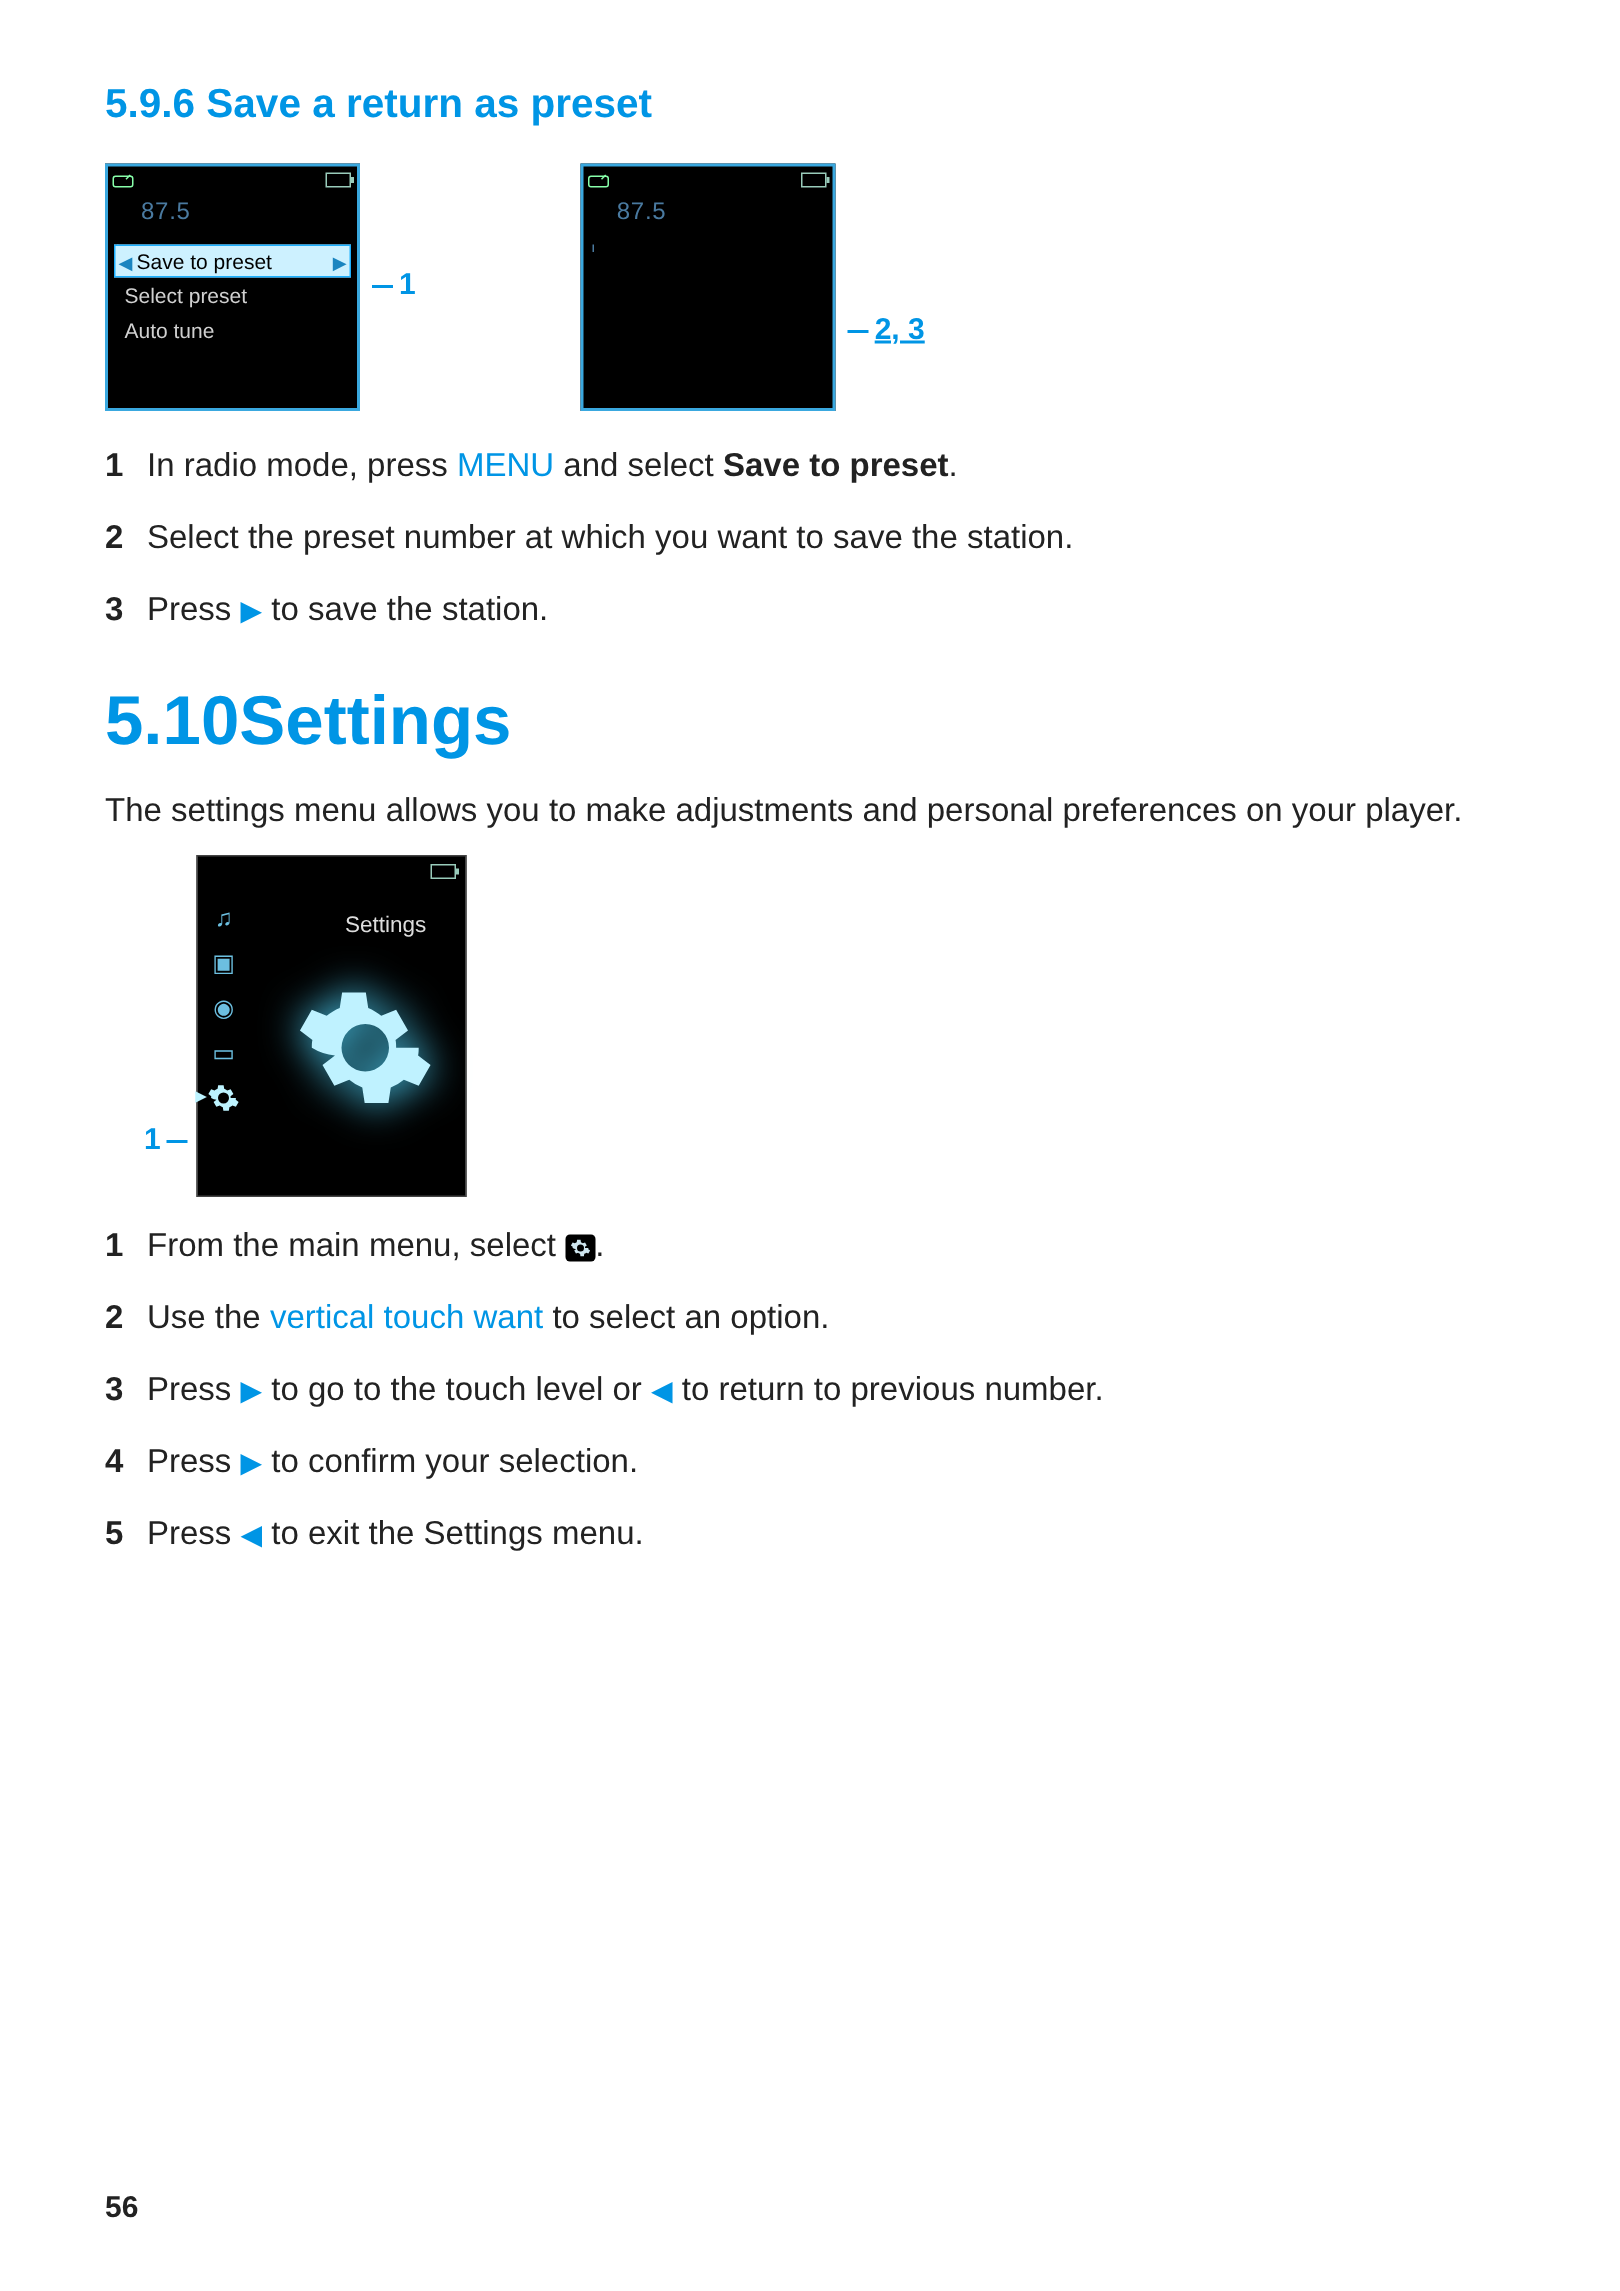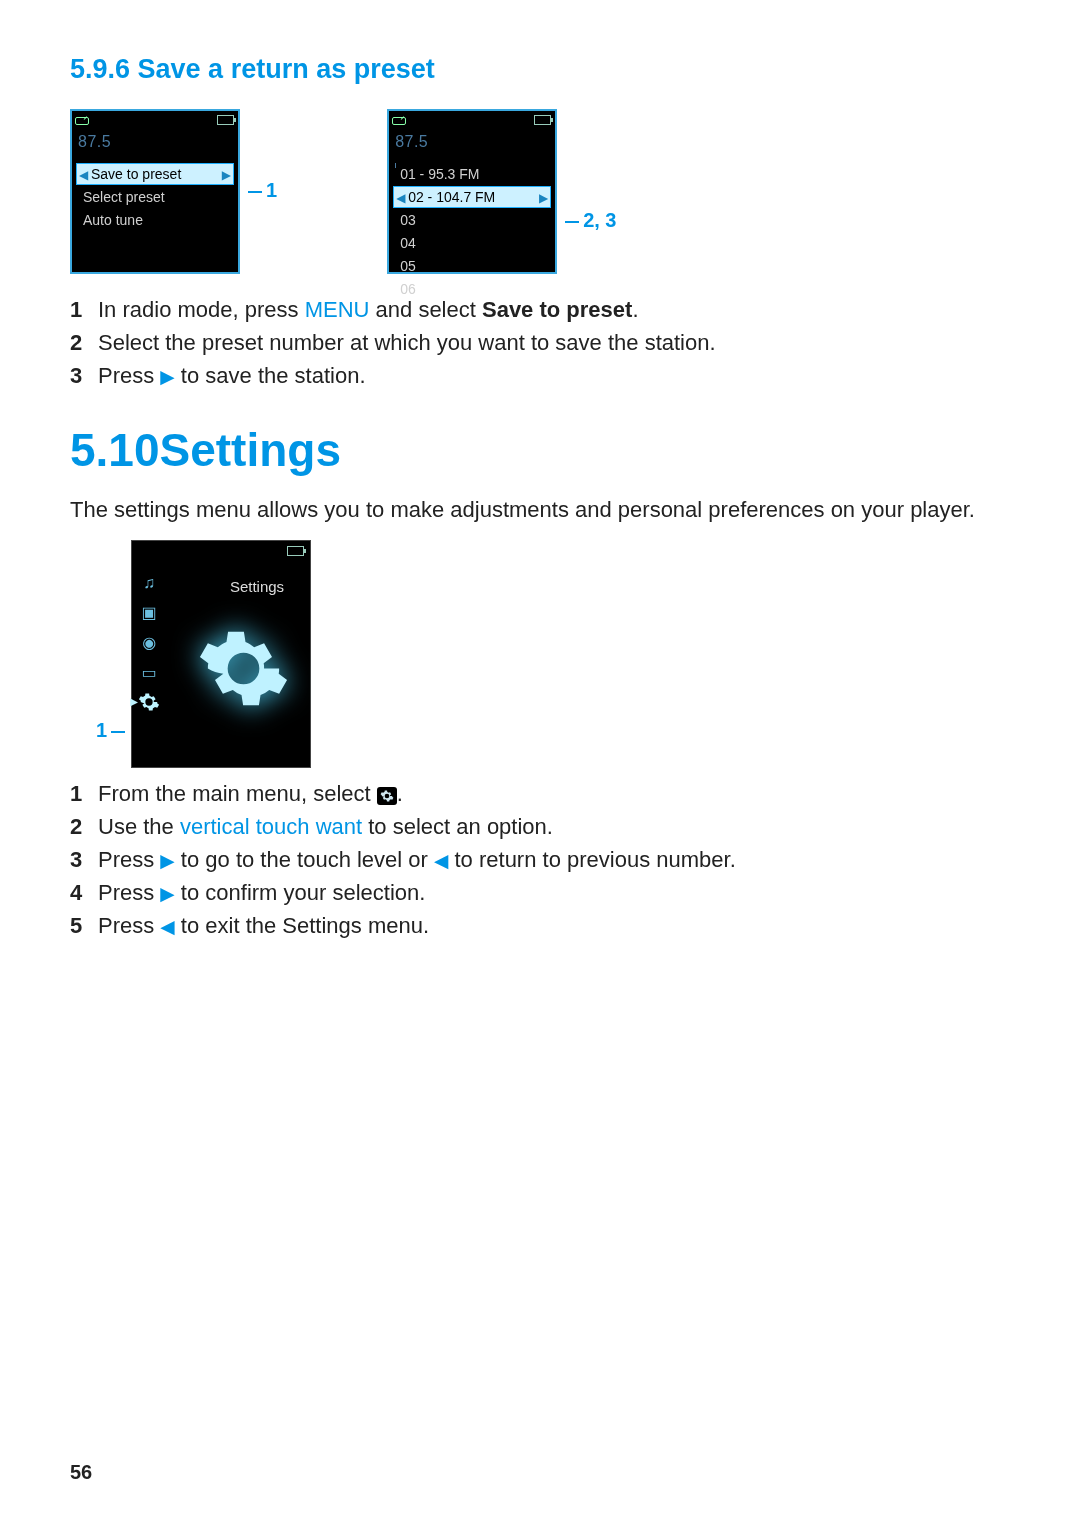--- a/index.html
+++ b/index.html
@@ -65,21 +65,21 @@
   .batt{
     width:15px;height:8px;border:1px solid #9cb;position:relative;
   }
   .batt::after{content:"";position:absolute;right:-3px;top:2px;width:2px;height:4px;background:#9cb;}
   .radio-ic{width:12px;height:10px;position:relative;}
   .radio-ic::before{content:"";position:absolute;left:0;bottom:0;width:12px;height:6px;border:1px solid #8fa;border-radius:2px;}
   .radio-ic::after{content:"";position:absolute;left:9px;bottom:5px;width:4px;height:1px;background:#8fa;transform:rotate(-45deg);transform-origin:left;}
   .screen .freq{
     color:var(--freq);
     font-size:16px;
-    padding:2px 6px 0 6px;
+    padding:2px 6px 0 22px;
     letter-spacing:.5px;
   }
   .screen .tick{
     height:6px;
     padding:0 6px;
   }
   .screen .tick span{display:inline-block;width:0;border-left:1px solid var(--freq);height:5px;}
   .screen ul{
     list-style:none;margin:4px 4px 0 4px;padding:0;
   }
@@ -109,35 +109,35 @@
     color:var(--accent);
     font-weight:700;
     font-size:20px;
     white-space:nowrap;
   }
   .callout .tik{
     display:inline-block;width:14px;border-top:2px solid var(--accent);
     vertical-align:middle;margin-right:4px;
   }
   .co1{margin-top:67px;}
-  .co2{margin-top:97px;}
+  .co2{margin-top:97px;text-decoration:underline;}
   .co3{margin-top:152px;margin-left:-8px;}
   
   ol.steps{
     list-style:none;
     margin:10px 0 0 0;
     padding:0;
     counter-reset:step;
   }
   ol.steps>li{
     counter-increment:step;
     display:flex;
     align-items:baseline;
     gap:14px;
-    margin:1px 0;
+    margin:16px 0;
   }
   ol.steps>li::before{
     content:counter(step);
     font-weight:700;
     min-width:14px;
   }
   .accent{color:var(--accent);}
   b{font-weight:700;}
   .play{color:var(--accent);font-size:.85em;}
   
@@ -219,40 +219,20 @@
   </div>
 
   <div class="screen-wrap">
     <div class="screen">
       <div class="status">
         <span class="radio-ic"></span>
         <span class="batt"></span>
       </div>
       <div class="freq">87.5</div>
       <div class="tick"><span></span></div>
-      <ul>
-        <li>
-            <span>01 - 95.3 FM</span>
-          </li>
-        <li class="hl">
-            <span class="txt">02 - 104.7 FM</span>
-          </li>
-        <li>
-            <span>03</span>
-          </li>
-        <li>
-            <span>04</span>
-          </li>
-        <li>
-            <span>05</span>
-          </li>
-        <li>
-            <span>06</span>
-          </li>
-      </ul>
     </div>
     <div class="callout co2"><span class="tik"></span><span>2, 3</span></div>
   </div>
 
 </div>
 
 <ol class="steps">
   <li>
     <span>
       <span>In radio mode, press </span><span class="accent">MENU</span><span> and select </span><b>Save to preset</b><span>.</span>

